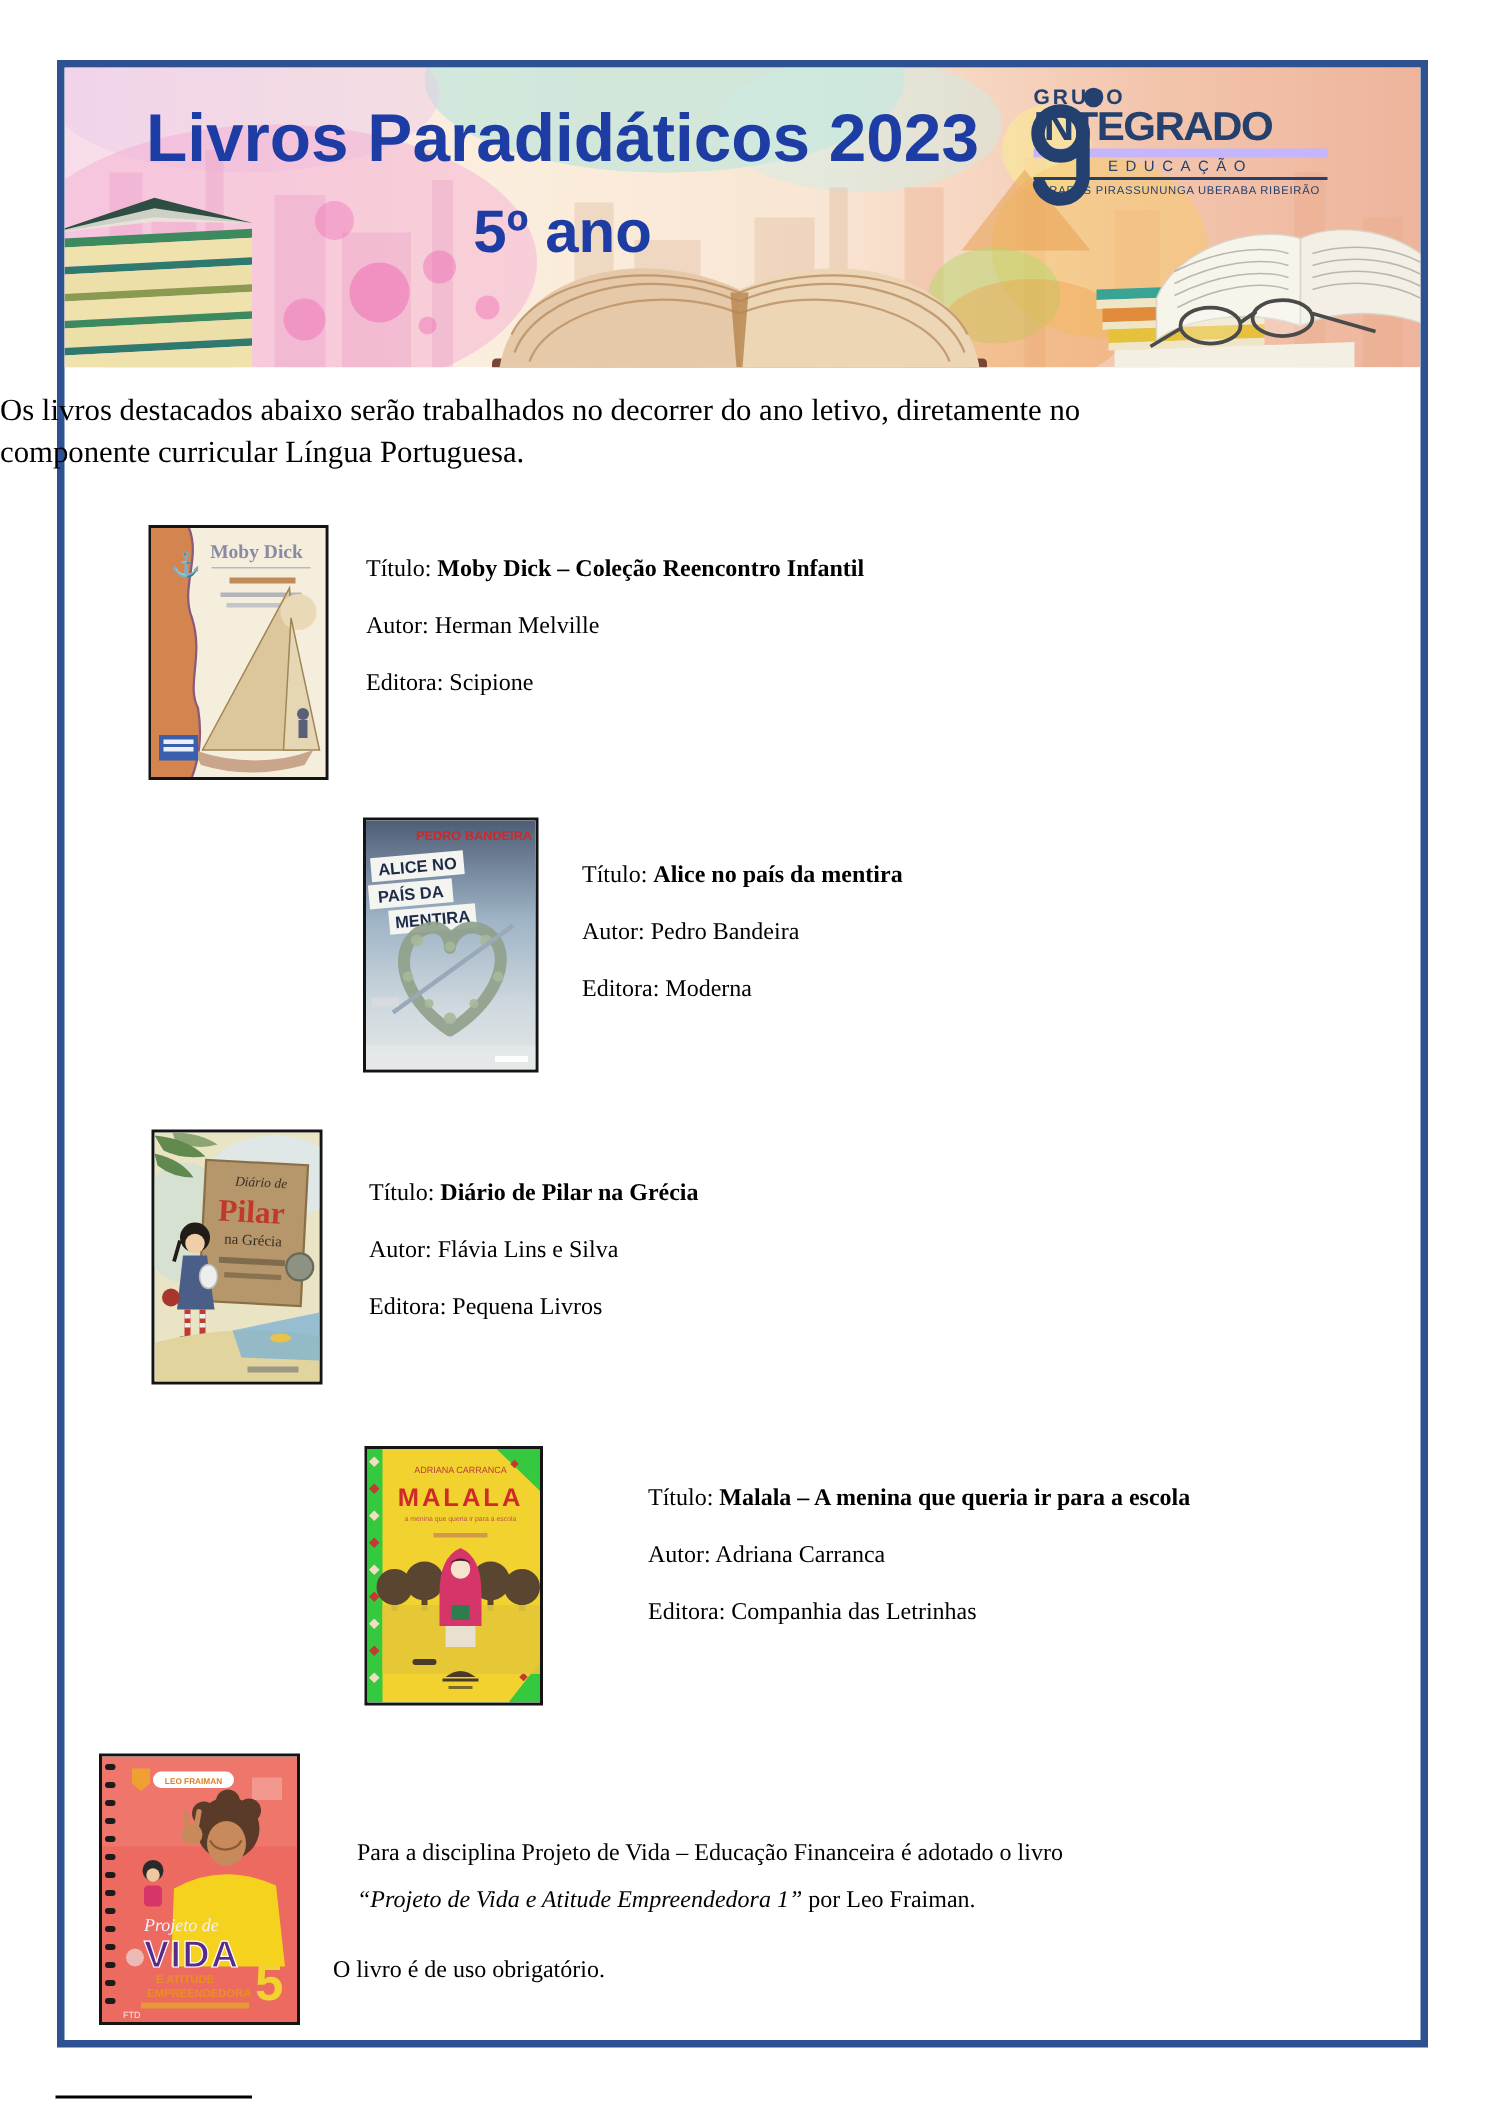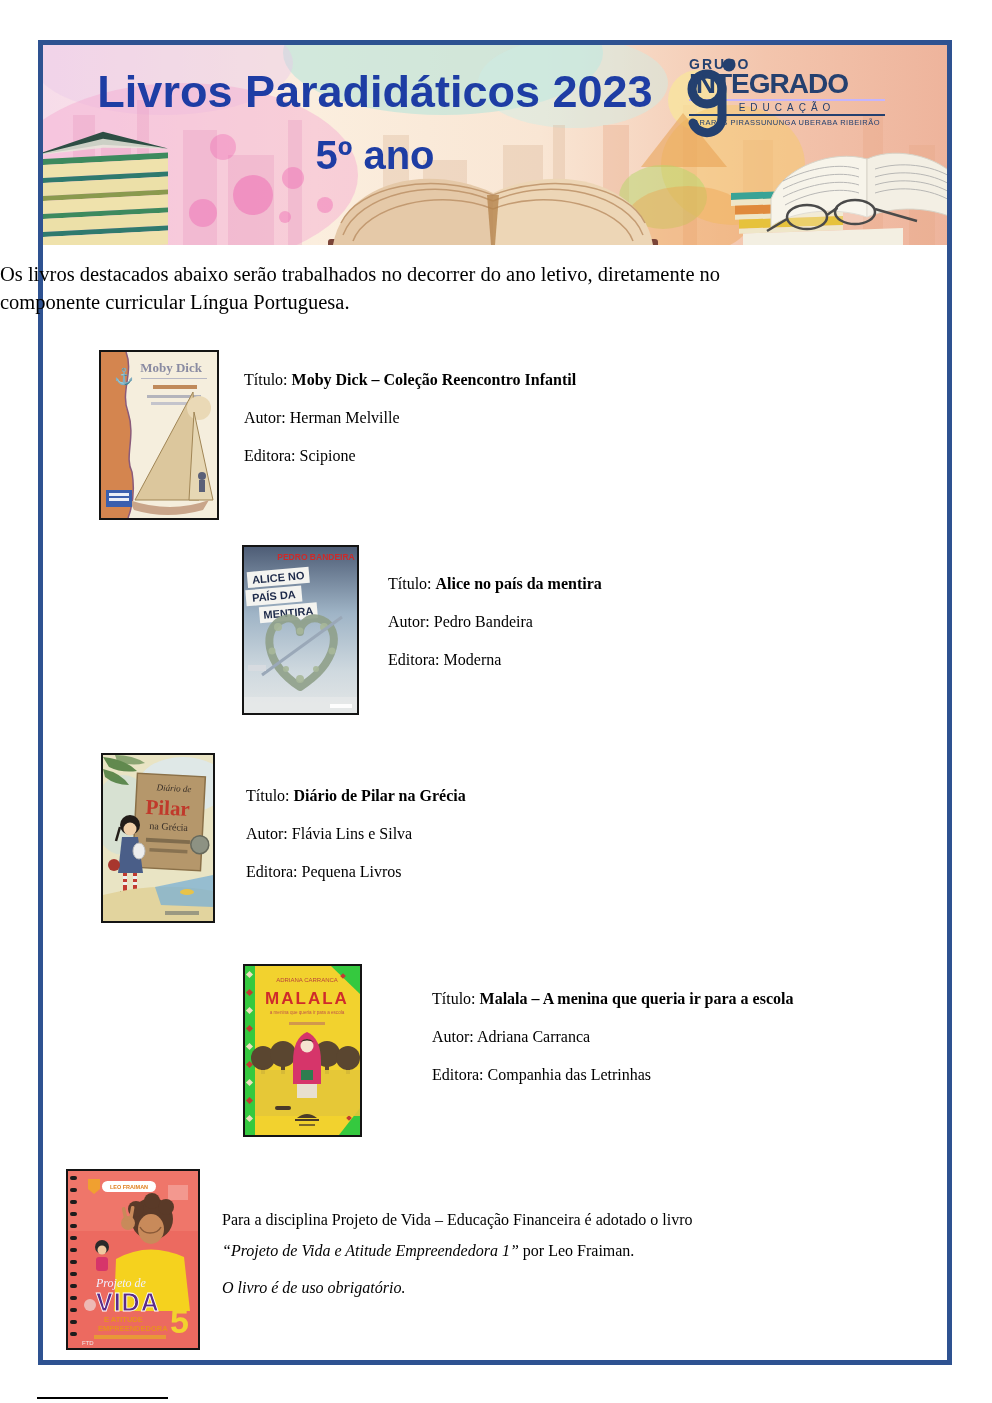--- a/index.html
+++ b/index.html
@@ -12,32 +12,32 @@
   .titlewrap{position:absolute;left:14px;top:22px;width:636px;text-align:center;
              font-family:"Liberation Sans",sans-serif;font-weight:bold;color:#1e3da4;}
   .title-main{font-size:45px;line-height:50px;letter-spacing:0px;}
   .title-sub{font-size:40px;line-height:44px;margin-top:16px;}
   
   .logo{position:absolute;right:10px;top:12px;width:252px;display:flex;align-items:flex-start;
         font-family:"Liberation Sans",sans-serif;color:#24406f;}
   .logo-text{margin-left:4px;width:196px;}
   .logo-grupo{font-size:14px;letter-spacing:2px;font-weight:bold;line-height:14px;}
   .logo-name{font-size:27px;font-weight:bold;letter-spacing:-1px;line-height:26px;transform:scaleX(1.04);transform-origin:left;}
-  .logo-edu{font-size:10px;letter-spacing:5px;border-top:2px solid #c4b5fd;border-bottom:2px solid #24406f;
+  .logo-edu{font-size:10px;letter-spacing:5px;border-top:6px solid #c4b5fd;border-bottom:2px solid #24406f;
             padding:1px 0;margin-top:2px;text-align:center;}
   .logo-cities{font-size:7.5px;letter-spacing:0.5px;margin-top:2px;text-align:center;white-space:nowrap;}
   
   .intro{position:absolute;left:0;top:260px;width:100%;font-size:20.5px;line-height:28px;}
   
   .cover{position:absolute;border:2px solid #141414;box-sizing:border-box;background:#fff;overflow:hidden;}
   .cover svg{display:block;}
   .btext{position:absolute;font-size:16px;}
   .bl{line-height:24px;margin:0 0 14px 0;}
-  .pv-line{margin:0;line-height:31px;}
-  .pv-line2{margin:6px 0 0 0;line-height:31px;font-style:italic;}
+  .pv-line{margin:16px;line-height:31px;}
+  .pv-line2{margin:6px 0 0 0;line-height:31px;}
   .footrule{position:absolute;left:37px;top:1397px;width:131px;height:2px;background:#000;}
 </style>
 </head>
 <body>
 
 <div class="screen">
   <div class="frame">
 
     <div class="banner">
       <svg width="904" height="200" viewBox="0 0 904 200">

